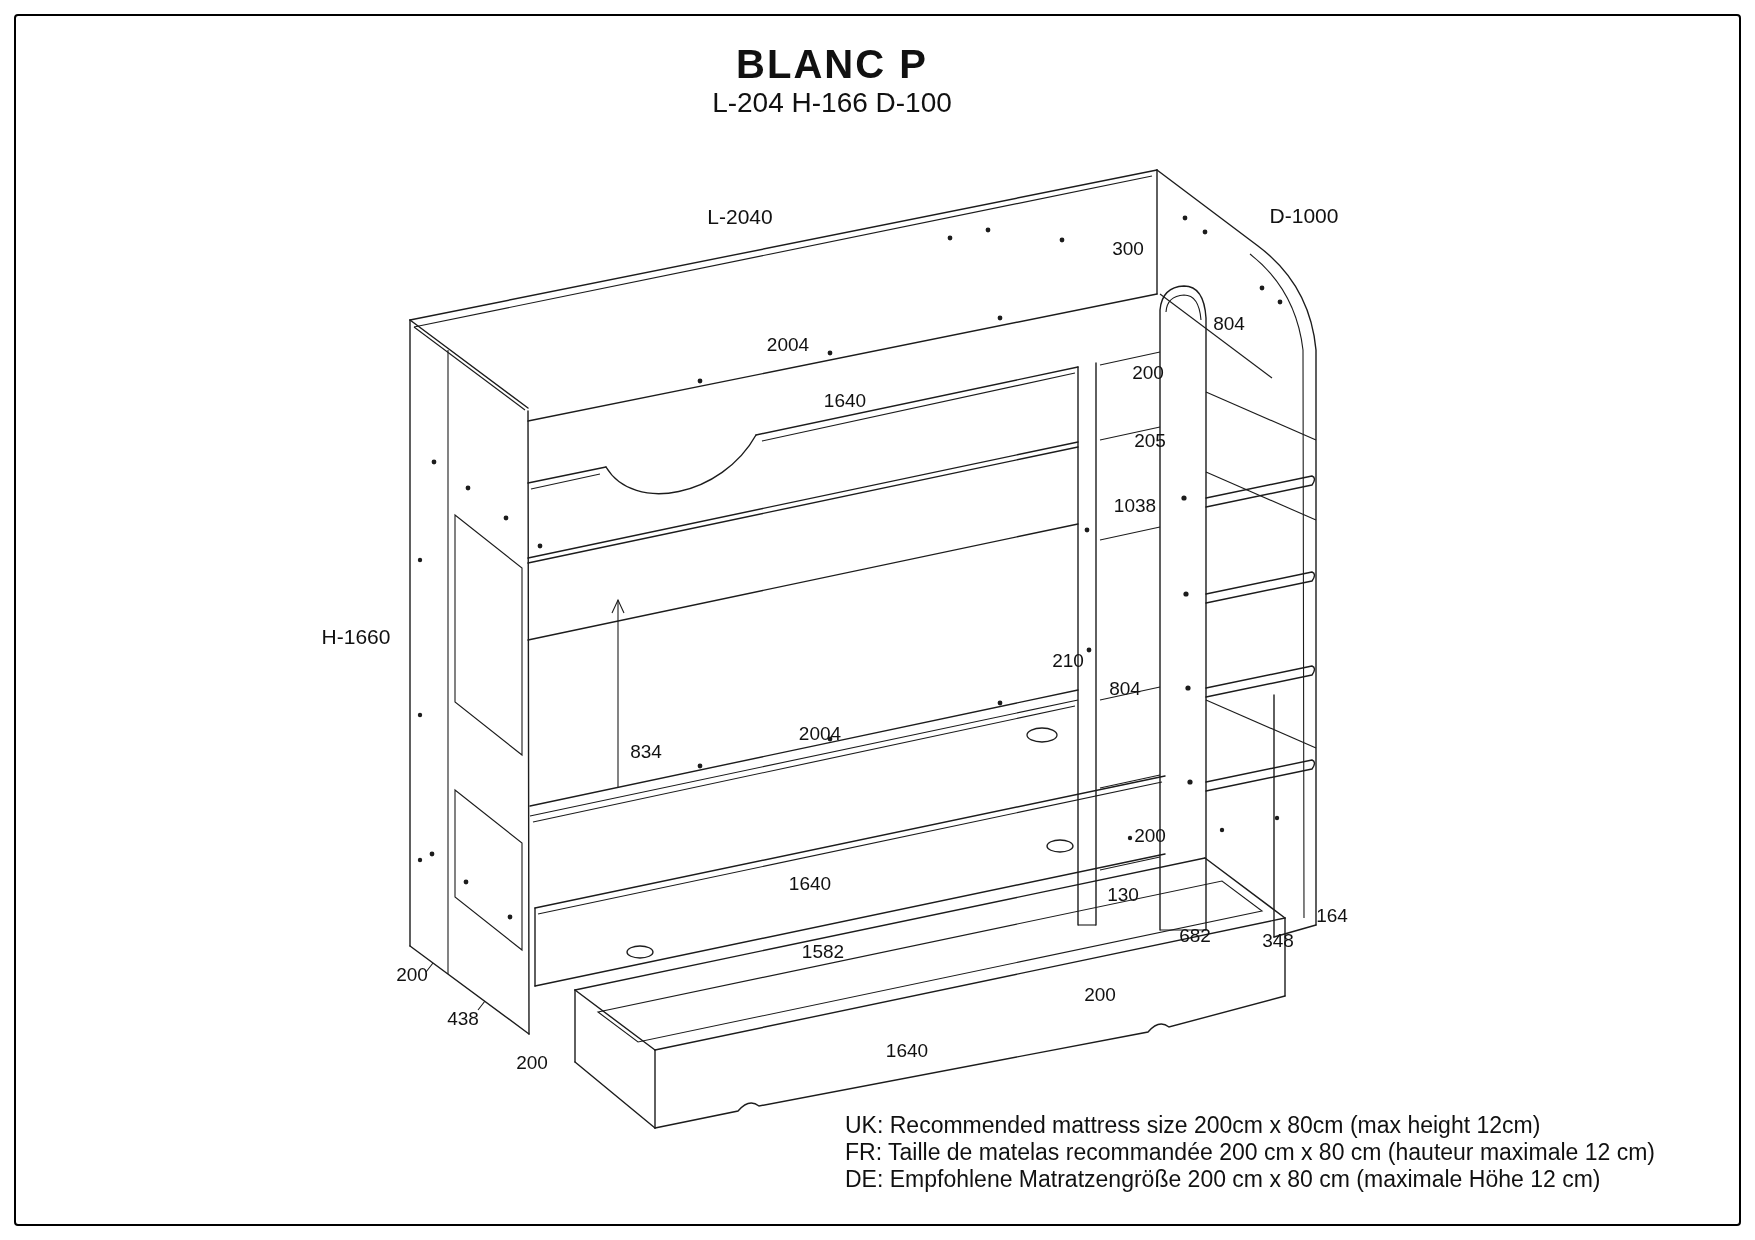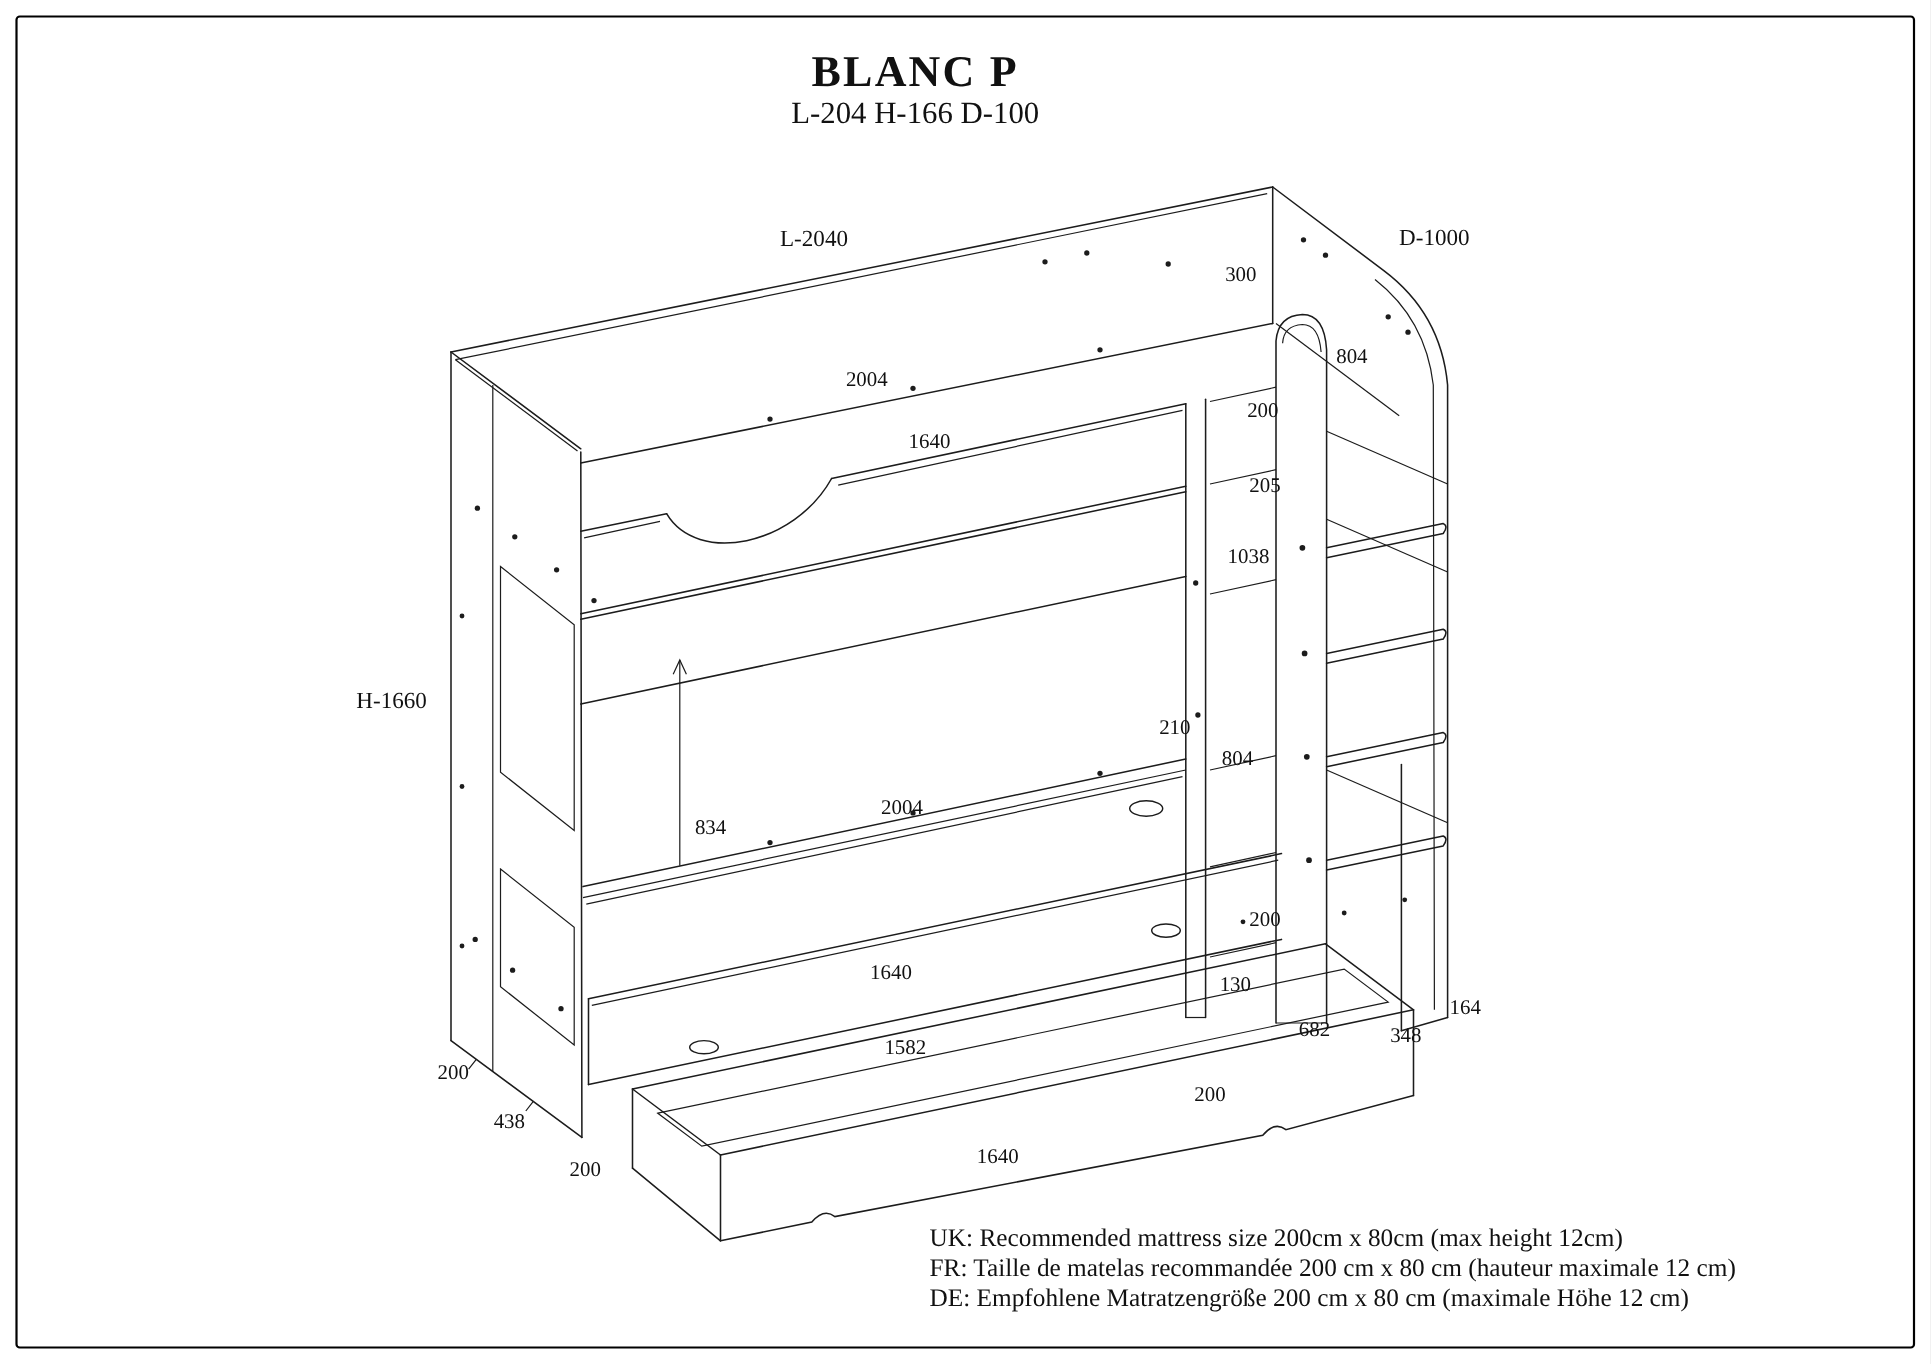--- a/index.html
+++ b/index.html
@@ -1,18 +1,18 @@
 <!DOCTYPE html>
 <html><head>
 <meta charset="utf-8">
 <style>
   html,body{margin:0;padding:0;background:#e8e8e8;}
   .page{
     position:relative;width:1755px;height:1240px;background:#ffffff;
-    font-family:Liberation Serif, serif;overflow:hidden;
+    font-family:Liberation Sans, sans-serif;overflow:hidden;
   }
   svg{position:absolute;left:0;top:0;}
   svg text{fill:#111;}
   .t-title{font-size:40px;font-weight:bold;letter-spacing:2px;}
   .t-sub{font-size:28px;}
   .t-dim{font-size:19px;}
   .t-name{font-size:21px;}
   .t-foot{font-size:23px;}
   .ln{stroke:#1c1c1c;stroke-width:1.4;fill:none;stroke-linecap:round;}
   .ln-thin{stroke:#1c1c1c;stroke-width:1.1;fill:none;}

